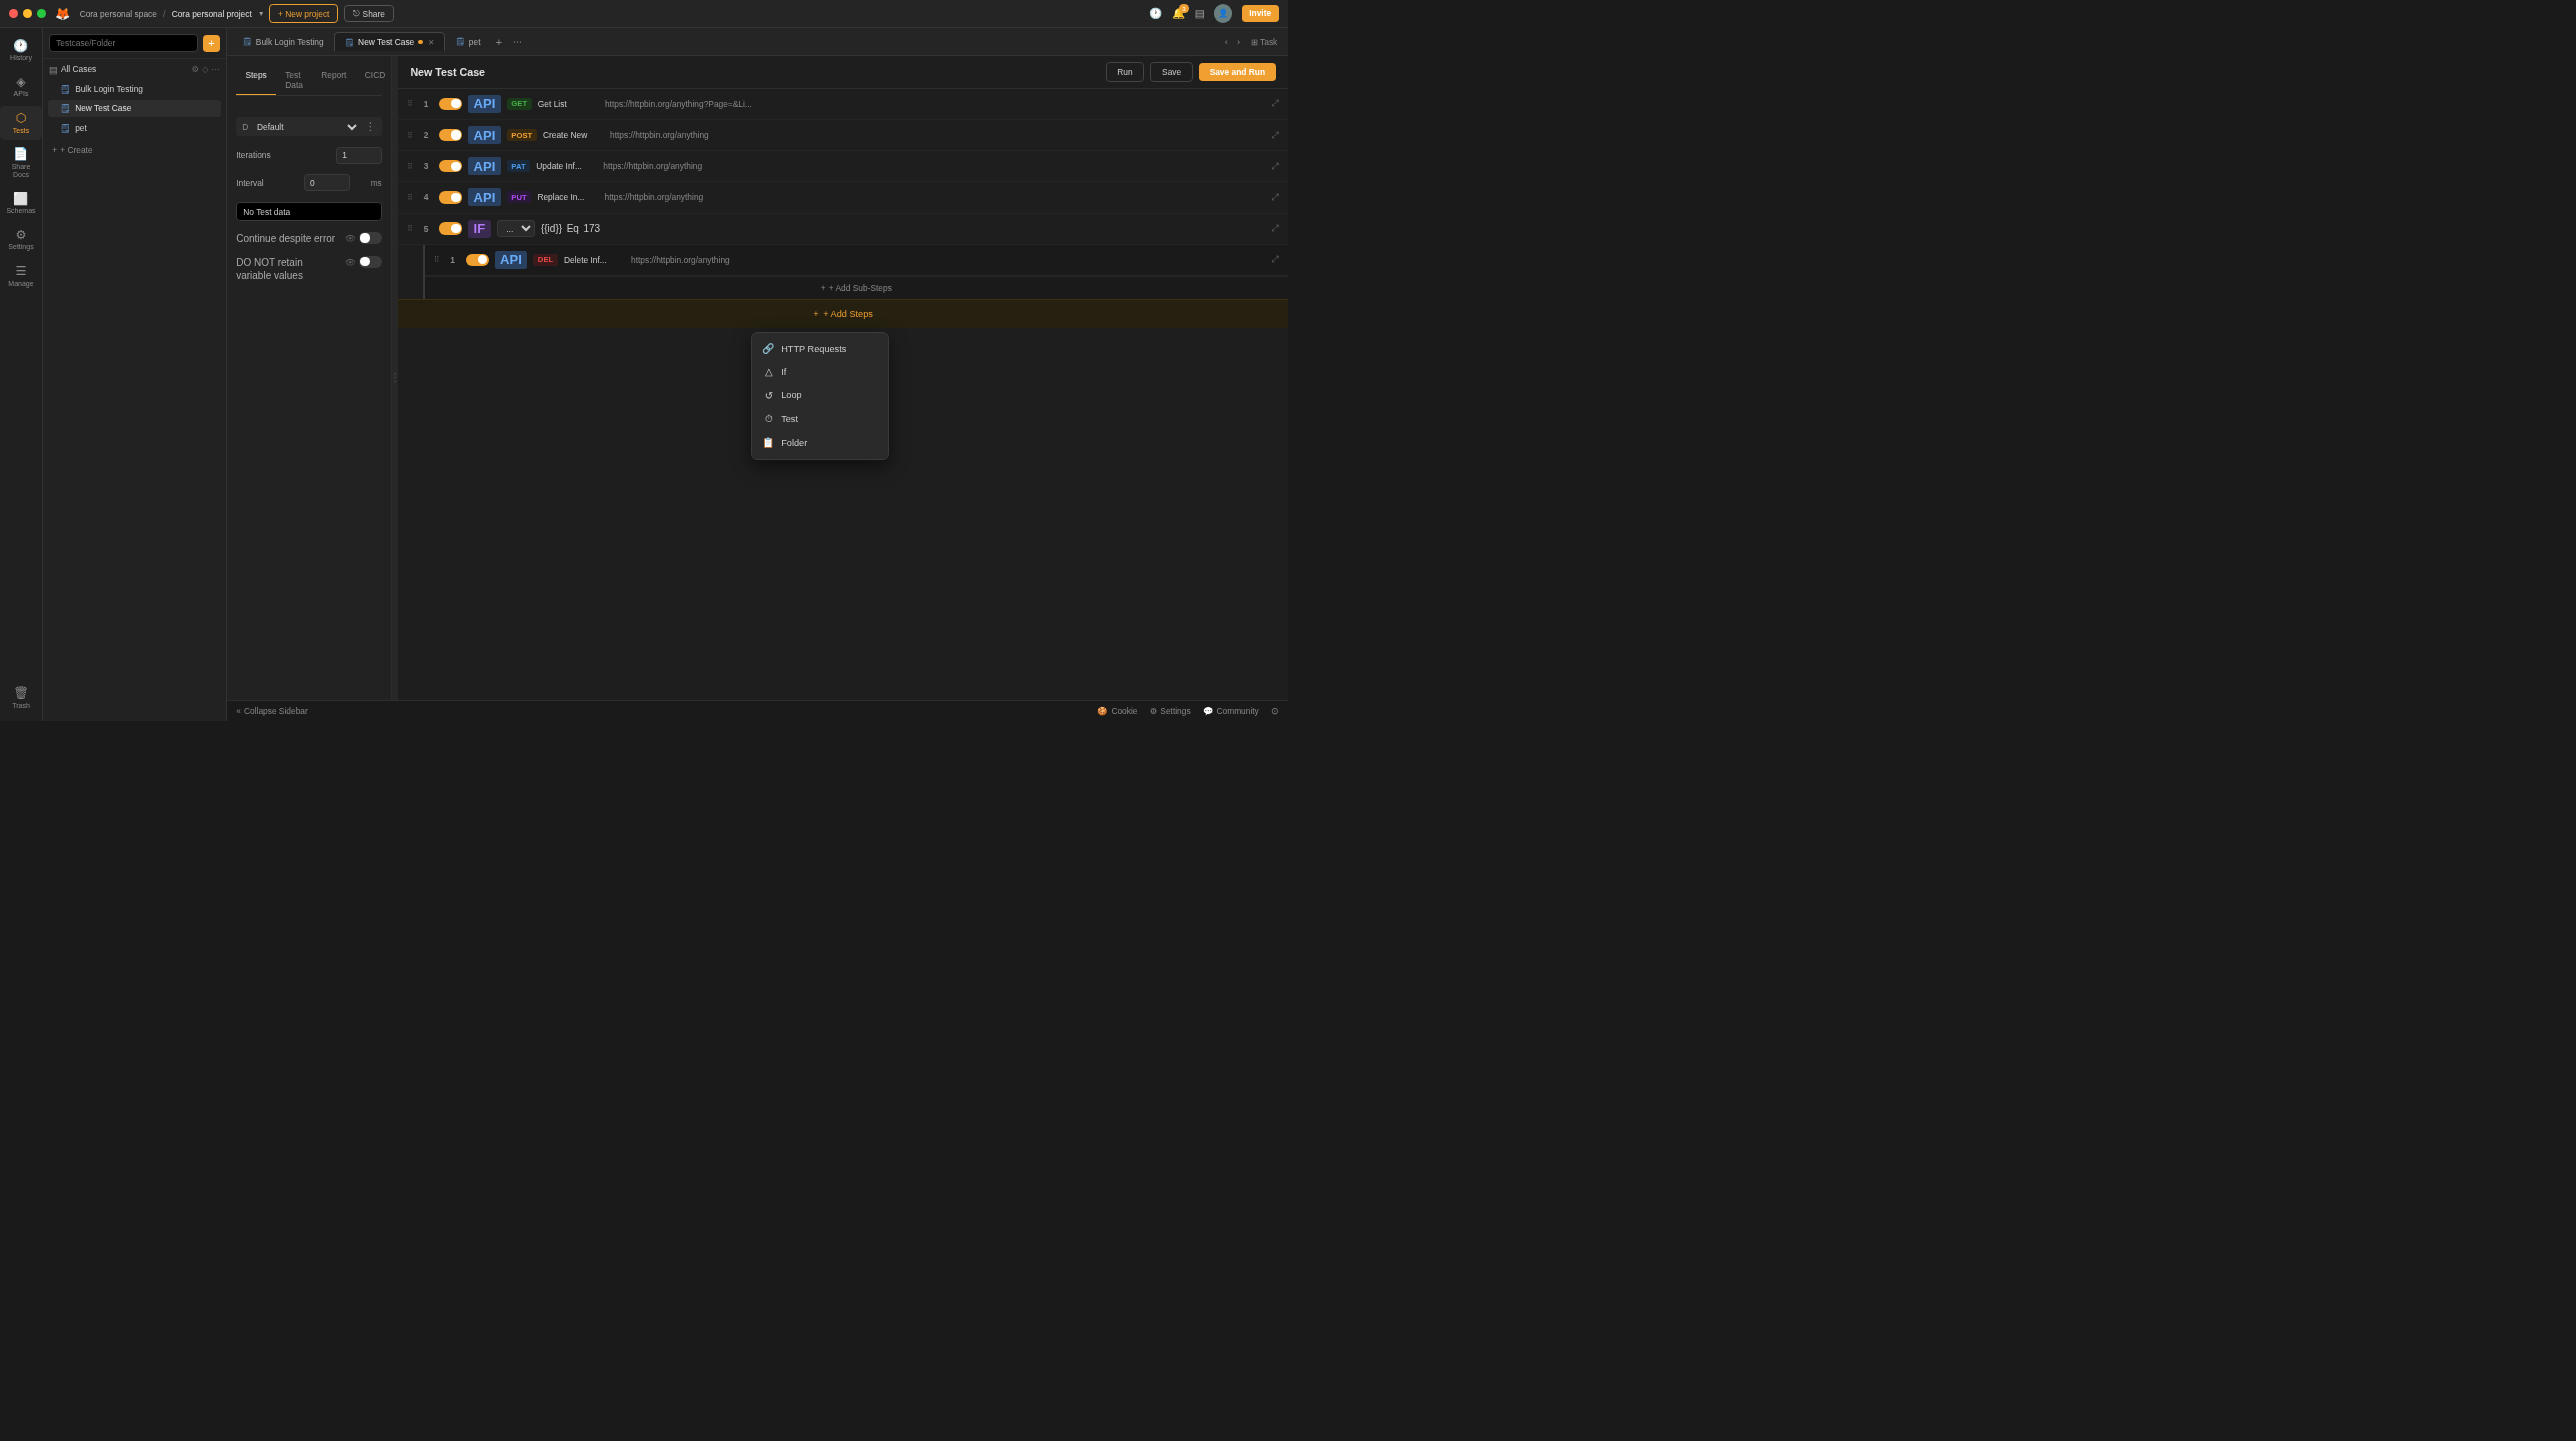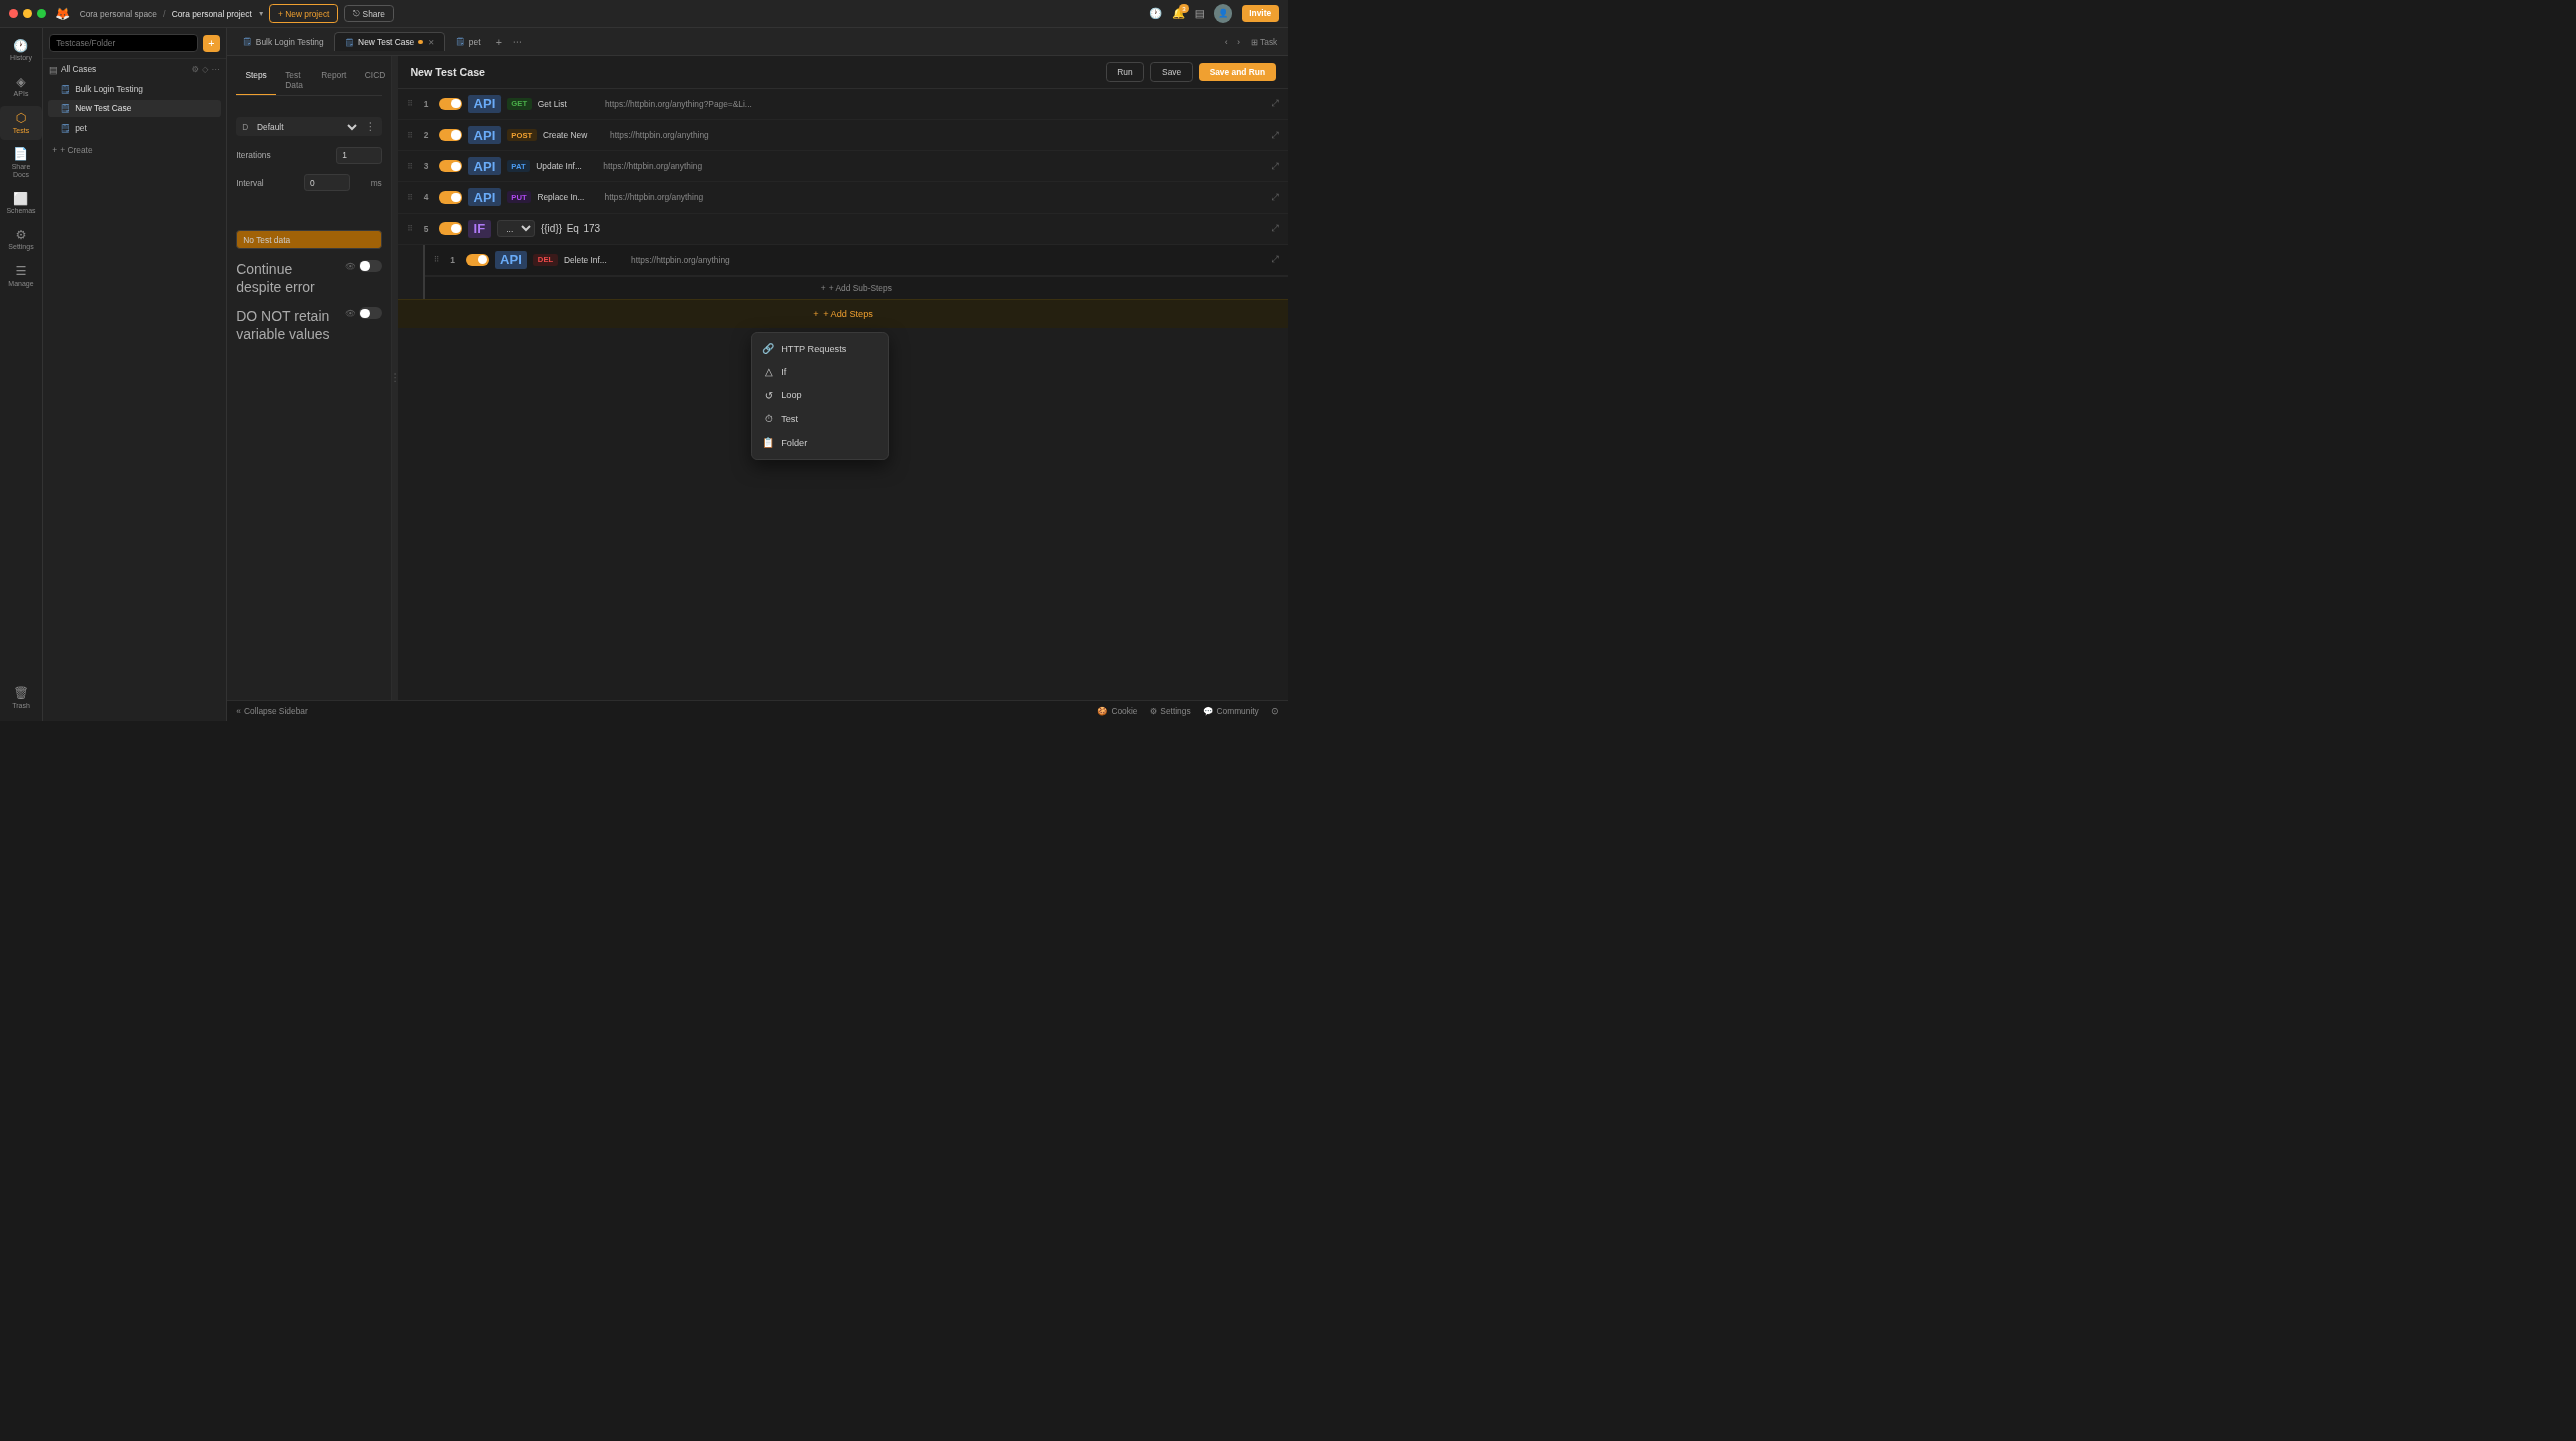--- a/index.html
+++ b/index.html
@@ -286,39 +286,38 @@
       color: #ccc;
       padding: 2.3px 5.4px;
       font-size: 8.4px;
       width: 46px;
       outline: none;
     }
     .form-unit { color: #888; font-size: 8.4px; margin-left: 21px; }
 
     .select-full {
       width: 100%;
-      background: #a16207;
+      background: #000000;
       border: 0.8px solid #3a3a3a;
       border-radius: 3.8px;
       color: #ccc;
       padding: 3.8px 6.1px;
       font-size: 8.4px;
       cursor: pointer;
       outline: none;
       appearance: none;
-      margin-top: 28px;
     }
 
     .toggle-row {
       display: flex;
       align-items: flex-start;
       justify-content: space-between;
       gap: 6.1px;
     }
-    .toggle-label { color: #aaa; font-size: 14px; line-height: 1.3; flex: 1; }
+    .toggle-label { color: #aaa; font-size: 10px; line-height: 1.3; flex: 1; }
     .toggle-group { display: flex; align-items: center; gap: 3.1px; }
     .toggle-eye { color: #666; font-size: 8.4px; cursor: pointer; }
 
     .toggle {
       width: 23px;
       height: 12.3px;
       border-radius: 6.1px;
       background: #3a3a3a;
       cursor: pointer;
       position: relative;

